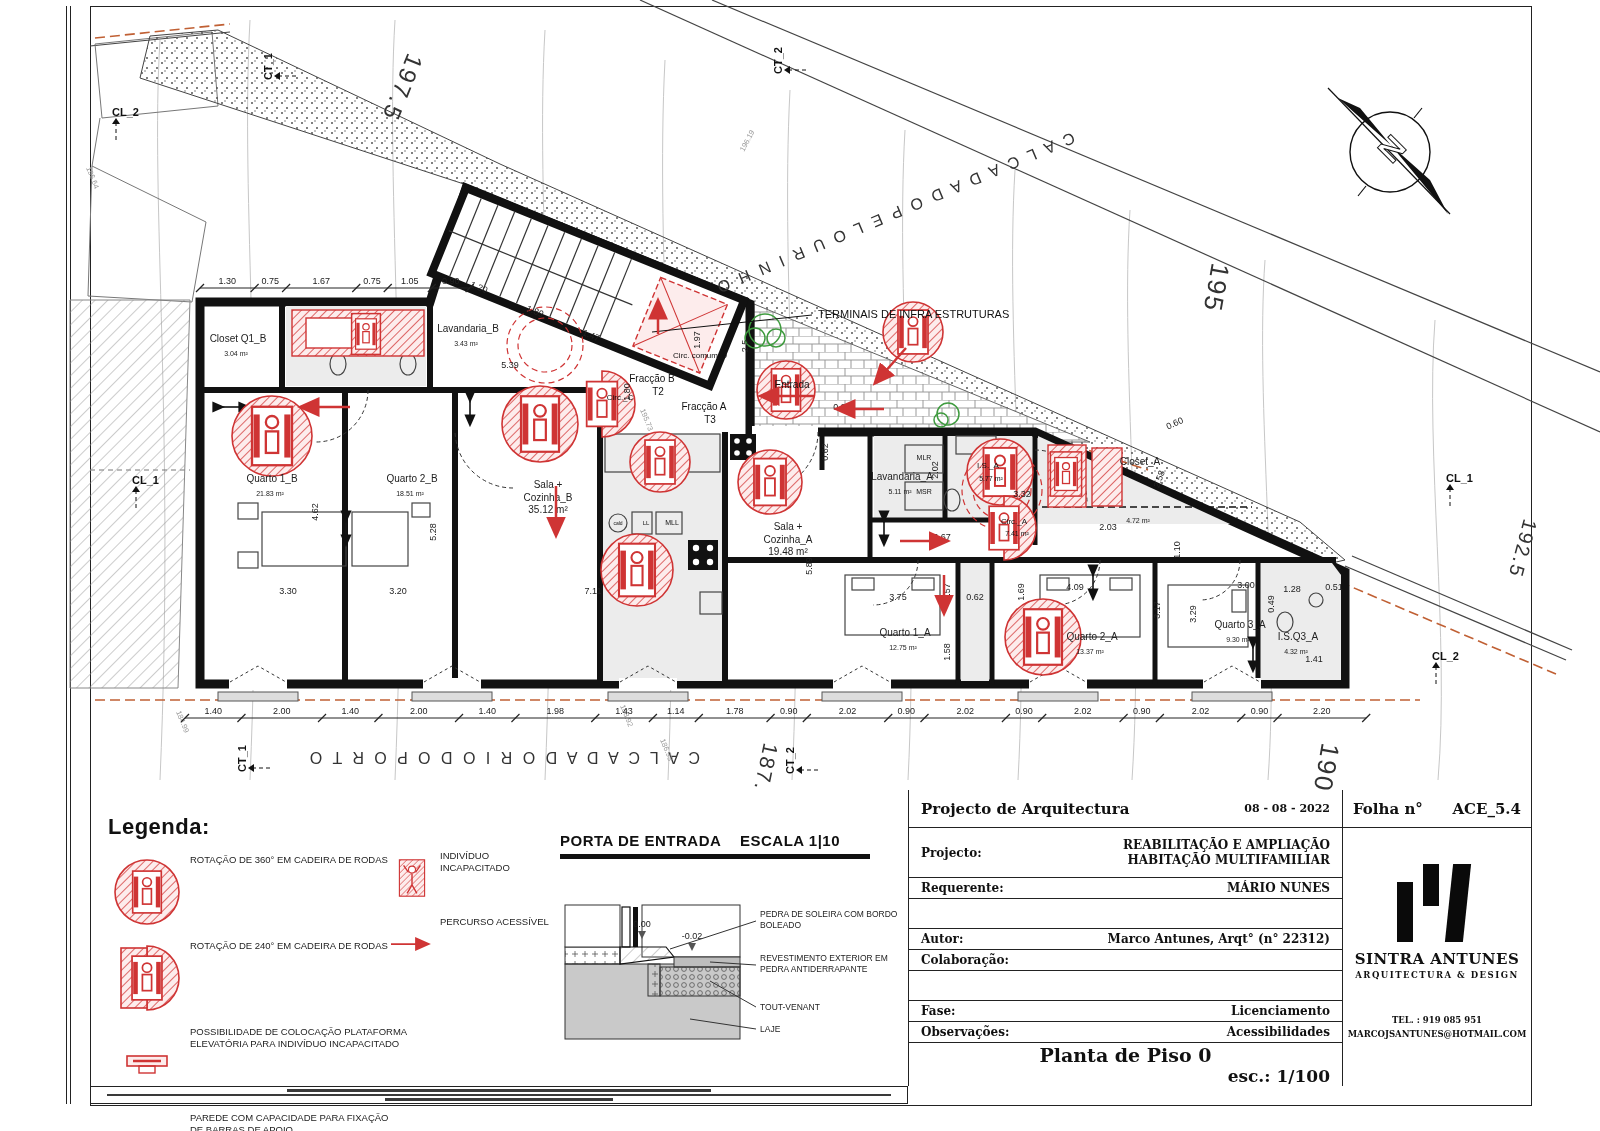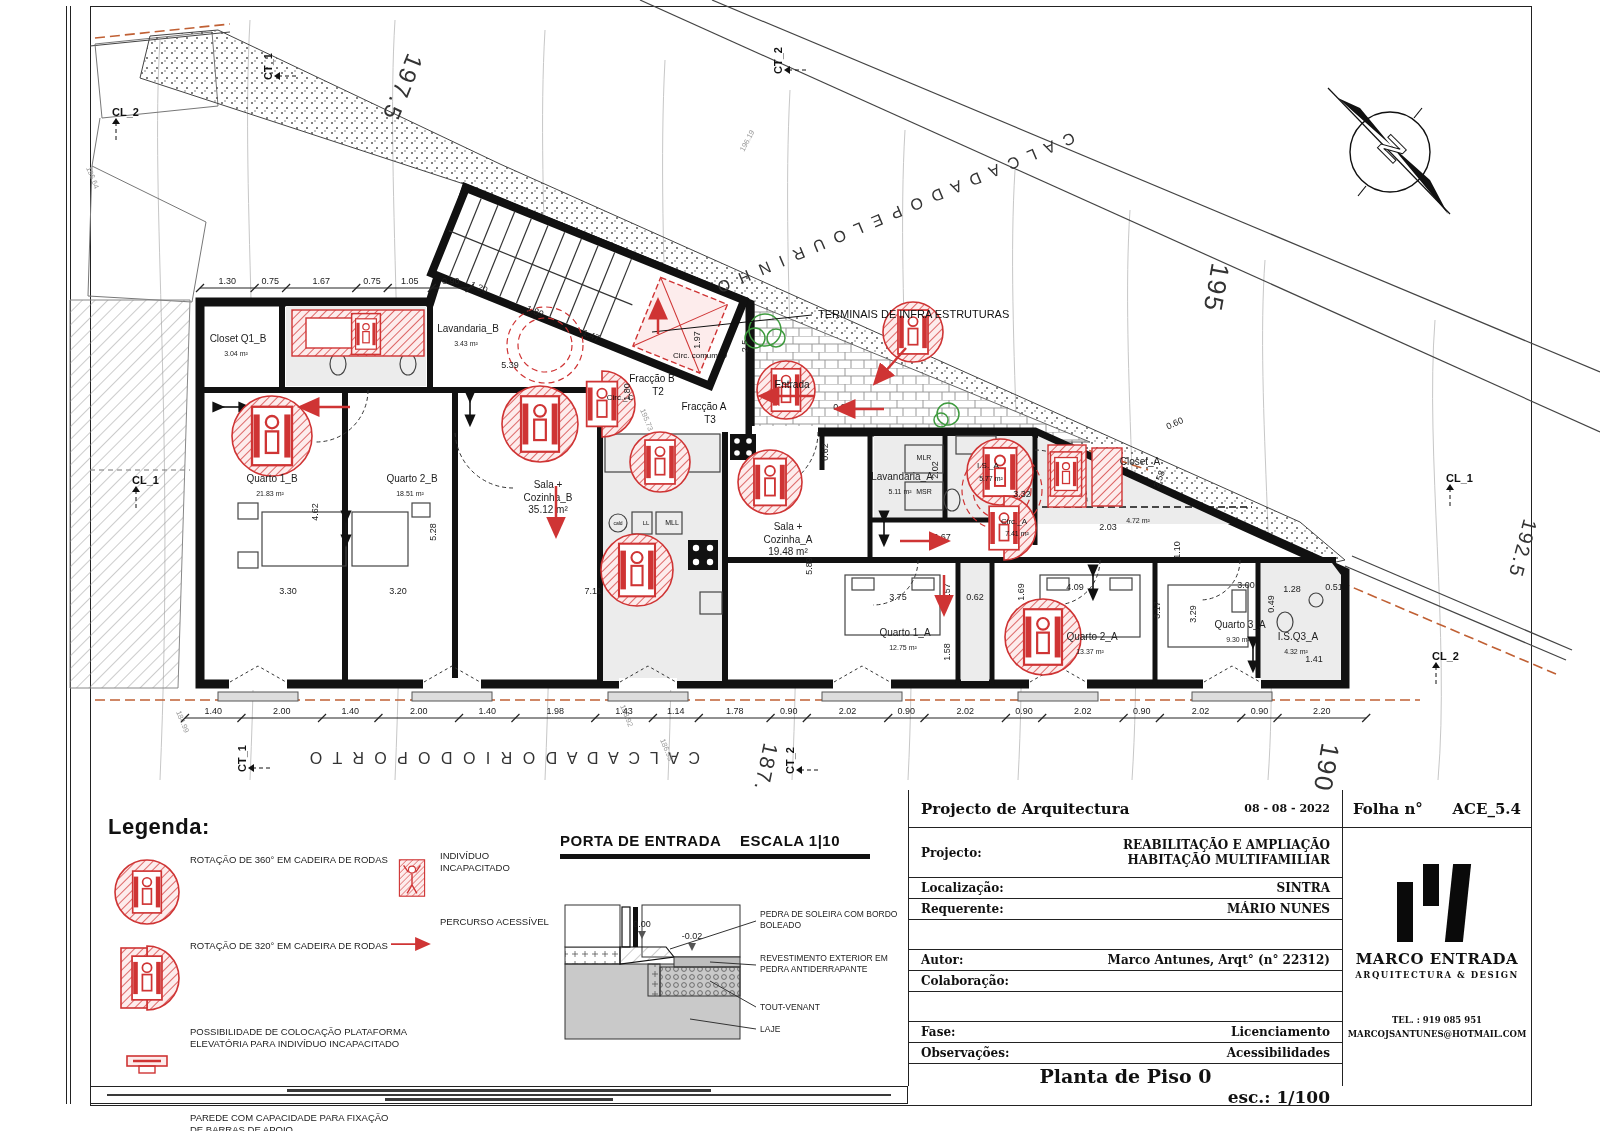--- a/index.html
+++ b/index.html
@@ -672,21 +672,21 @@
                   <g transform="scale(1.15)">
                     <rect x="-13" y="-19" width="26" height="38" fill="#fff" stroke="#cf3434" stroke-width="1.5"></rect>
                     <rect x="-12" y="-14" width="4" height="28" fill="#cf3434"></rect>
                     <rect x="8" y="-14" width="4" height="28" fill="#cf3434"></rect>
                     <circle cx="0" cy="-9" r="4" fill="none" stroke="#cf3434" stroke-width="1.5"></circle>
                     <rect x="-4" y="-3" width="8" height="14" fill="none" stroke="#cf3434" stroke-width="1.5"></rect>
                   </g>
                 </g>
               </svg>
             </div>
-            <div class="lg-tx">ROTAÇÃO DE 320° EM CADEIRA DE RODAS</div>
+            <div class="lg-tx">ROTAÇÃO DE 240° EM CADEIRA DE RODAS</div>
           </div>
           <div class="lg-item">
             <div class="lg-ic">
               <svg width="80" height="76" viewBox="-40 -38 80 76">
                 <g>
                   <rect x="-20" y="-8" width="40" height="10" fill="#fdecec" stroke="#cf3434" stroke-width="1.6"></rect>
                   <line x1="-14" y1="-3" x2="14" y2="-3" stroke="#cf3434" stroke-width="2.5"></line>
                   <rect x="-8" y="2" width="16" height="7" fill="none" stroke="#cf3434" stroke-width="1.4"></rect>
                 </g>
               </svg>
@@ -771,24 +771,20 @@
         <div class="tb-row tb-head" style="border-top:none">
           <span>Projecto de Arquitectura</span>
           <span class="v">08 - 08 - 2022</span>
         </div>
         <div class="tb-row tb-proj">
           <span>Projecto:</span>
           <span class="v">REABILITAÇÃO E AMPLIAÇÃO
 HABITAÇÃO MULTIFAMILIAR</span>
         </div>
         <div class="tb-row tb-sm">
-          <span>Localização:</span>
-          <span class="v">SINTRA</span>
-        </div>
-        <div class="tb-row tb-sm">
           <span>Requerente:</span>
           <span class="v">MÁRIO NUNES</span>
         </div>
         <div class="tb-row tb-gap"></div>
         <div class="tb-row tb-sm">
           <span>Autor:</span>
           <span class="v">Marco Antunes, Arqt° (n° 22312)</span>
         </div>
         <div class="tb-row tb-sm">
           <span>Colaboração:</span>
@@ -812,21 +808,21 @@
         <div class="fol">
           <span>Folha n°</span>
           <span class="v">ACE_5.4</span>
         </div>
         <div class="logo">
           <div class="b" style="left:8px;top:18px;width:16px;height:60px"></div>
           <div class="b" style="left:34px;top:0;width:16px;height:42px"></div>
           <div class="b" style="left:60px;top:0;width:18px;height:78px;transform:skewX(-6deg)"></div>
         </div>
         <div class="firm">
-          <div class="n1">MARCO ENTRADA</div>
+          <div class="n1">SINTRA ANTUNES</div>
           <div class="n2">ARQUITECTURA &amp; DESIGN</div>
         </div>
         <div class="contact">
           <div>TEL. : 919 085 951</div>
           <div>MARCOJSANTUNES@HOTMAIL.COM</div>
         </div>
       </div>
     </div>
   </div>
 

